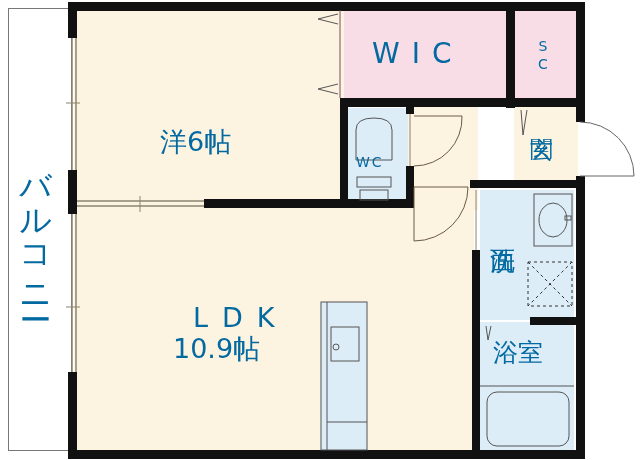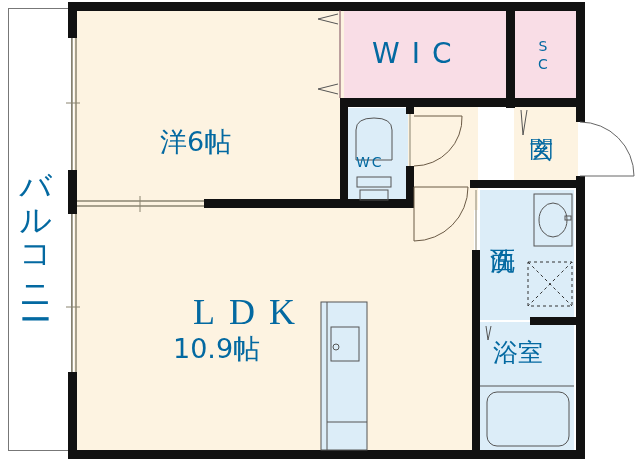--- a/index.html
+++ b/index.html
@@ -95,14 +95,14 @@
   <line x1="327" y1="422" x2="367" y2="422" stroke="#555"></line>
 </svg>
 
 <div class="label" style="left:160px;top:88px;font-size:27px;margin-top:40px;">洋6帖</div>
 <div class="label" style="left:372px;top:40px;font-size:28px;letter-spacing:12px;">WIC</div>
 <div class="label vtext" style="left:536px;top:38px;font-size:14px;">SC</div>
 <div class="label" style="left:356px;top:117px;font-size:14px;letter-spacing:2px;margin-top:38px;">WC</div>
 <div class="label vtext" style="left:530px;top:118px;font-size:23px;">玄関</div>
 <div class="label vtext" style="left:490px;top:228px;font-size:25px;">洗面</div>
 <div class="label" style="left:493px;top:340px;font-size:25px;">浴室</div>
-<div class="label" style="left:193px;top:294px;font-size:36px;letter-spacing:14px;font-family:Liberation Serif, serif;">LDK</div>
+<div class="label" style="left:193px;top:304px;font-size:27px;letter-spacing:14px;">LDK</div>
 <div class="label" style="left:173px;top:335px;font-size:27px;">10.9帖</div>
 
 </body></html>

